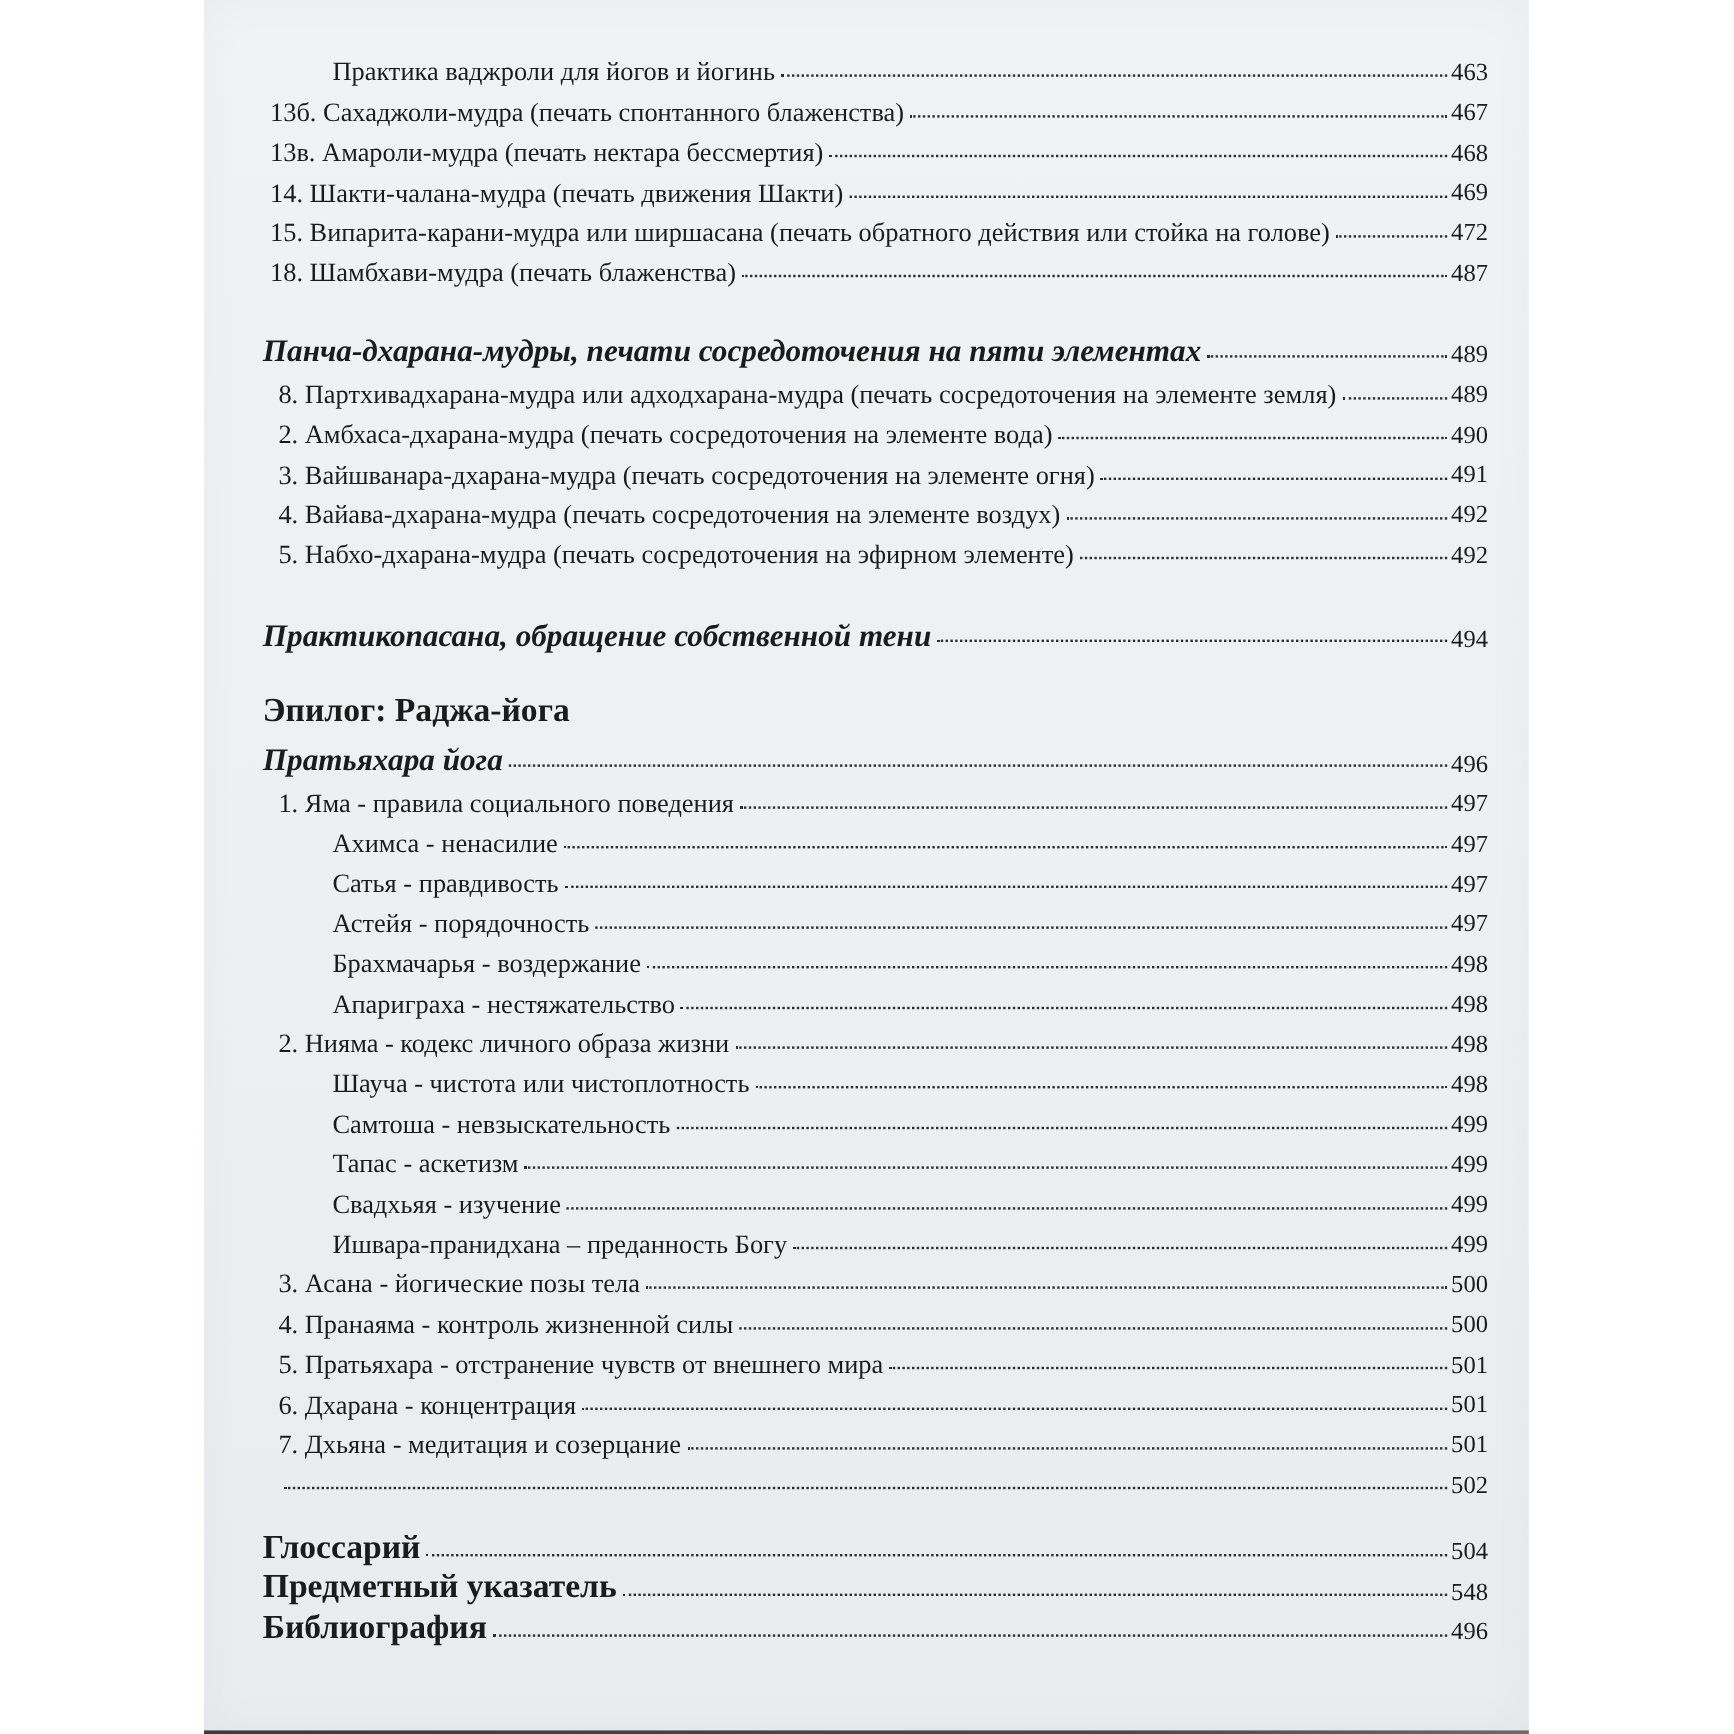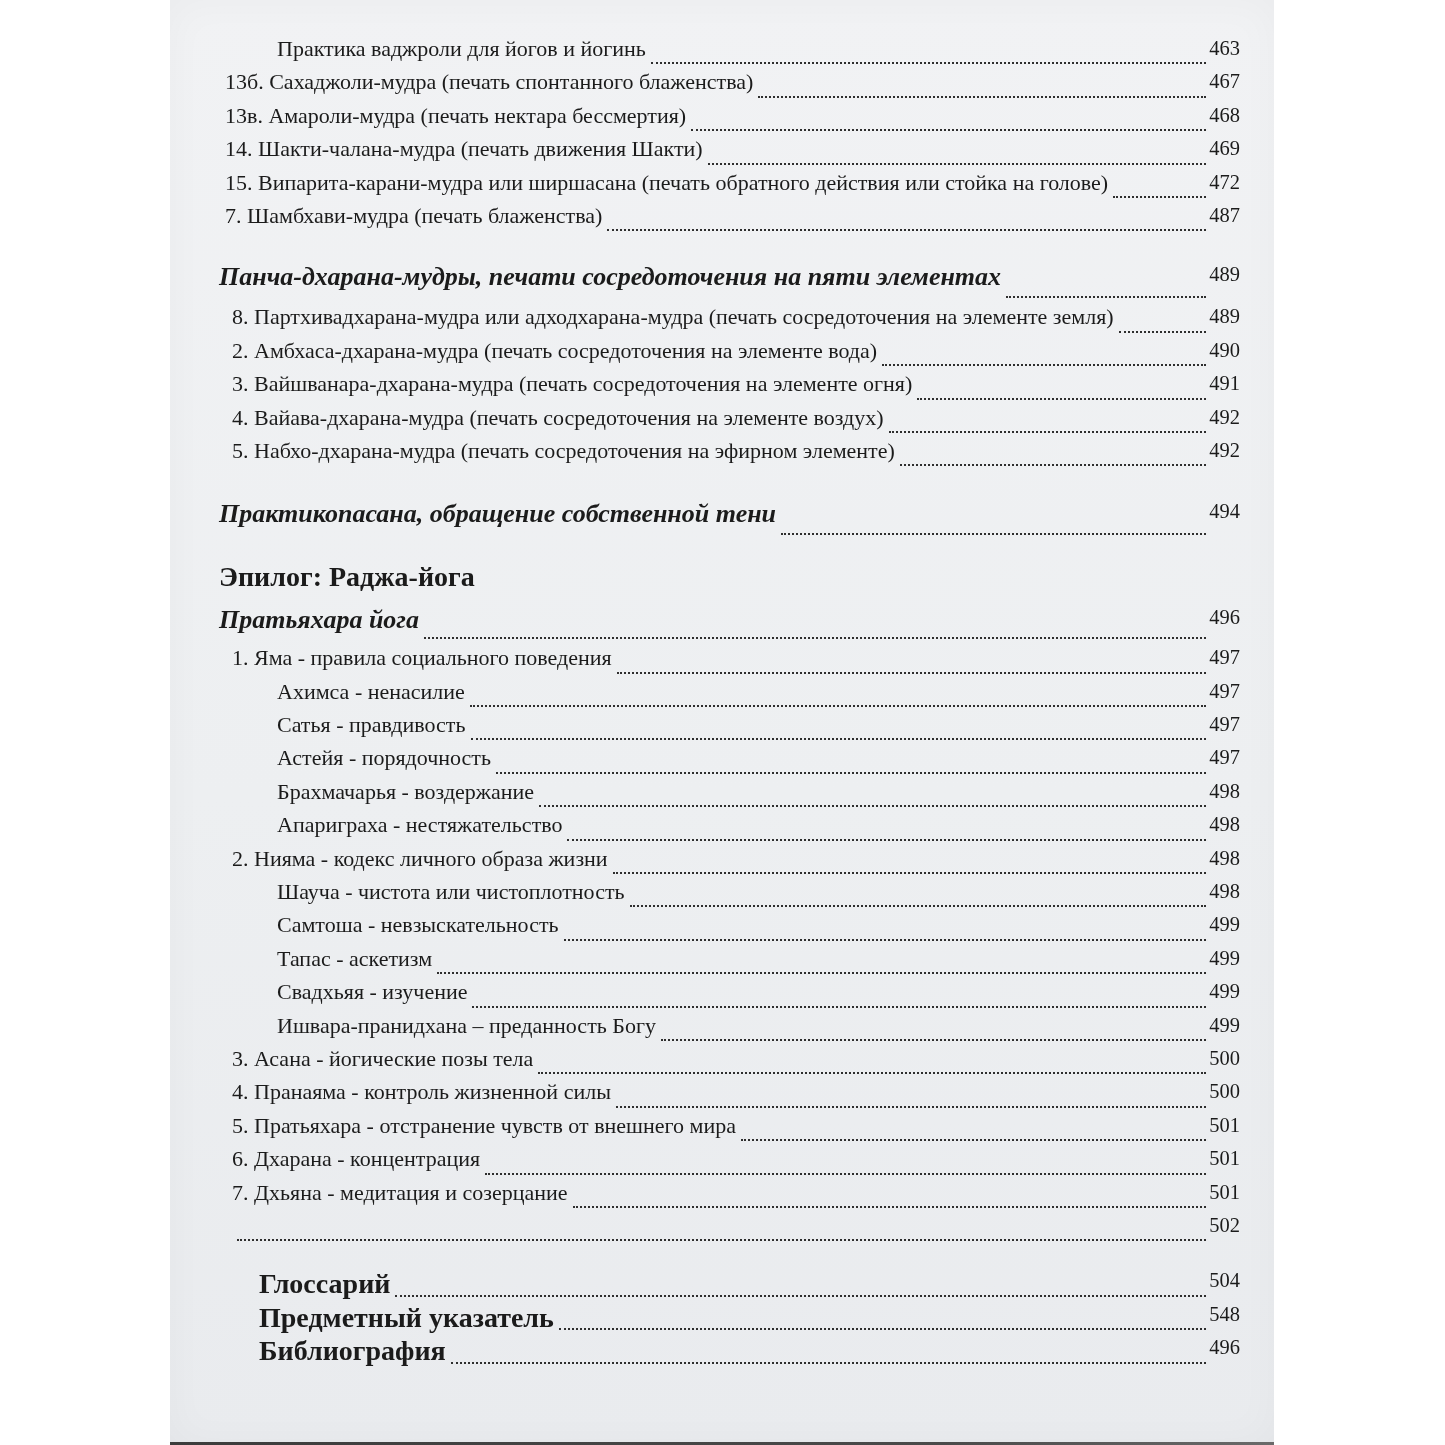--- a/index.html
+++ b/index.html
@@ -14,40 +14,40 @@
     box-shadow:inset 0 0 40px rgba(0,0,0,0.03);
   }
   .page-bottom-edge{
     position:absolute;left:0;bottom:0;width:100%;height:3px;
     background:linear-gradient(90deg,#3c3c3c 0%,#4a4a4a 70%,#6a6a6a 100%);
   }
   .content{
     position:absolute;left:49px;right:34px;top:38px;
   }
   .row{
-    display:flex;height:33.4px;
+    display:flex;align-items:flex-end;height:33.4px;
     font-size:22px;line-height:1;white-space:nowrap;
   }
   .t{white-space:nowrap;}
   .leader{
     flex:1 1 auto;min-width:8px;
     border-bottom:2.2px dotted #2e2e2e;
     margin:0 3px 7px 5px;
   }
   .pg{
     flex:0 0 auto;font-size:20.5px;
     font-weight:normal;font-style:normal;
   }
   .ind-sub{padding-left:58px;}
   .ind-a{padding-left:6px;}
   .ind-b{padding-left:13px;}
   .h-it{font-size:26px;font-weight:bold;font-style:italic;height:42px;}
   .h-it .leader{margin-bottom:8px;}
   .h-b{font-size:28px;font-weight:bold;height:44px;}
-  .h-b2{font-size:28px;font-weight:bold;height:33.5px;margin-left:40px;}
+  .h-b2{font-size:28px;font-weight:bold;height:33.5px;}
   .h-b2 .leader{margin-bottom:7px;} .sp20{height:20px;} .sp22{height:22px;}
   .sp26{height:26px;} .sp28{height:28px;}
 </style>
 </head>
 <body>
 
 <div class="page">
   <div class="content">
 
     <div class="row ind-sub">
@@ -69,21 +69,21 @@
       <span class="t">14. Шакти-чалана-мудра (печать движения Шакти)</span>
       <span class="leader"></span>
       <span class="pg">469</span>
     </div>
     <div class="row ind-a">
       <span class="t">15. Випарита-карани-мудра или ширшасана (печать обратного действия или стойка на голове)</span>
       <span class="leader"></span>
       <span class="pg">472</span>
     </div>
     <div class="row ind-a">
-      <span class="t">7. Шамбхави-мудра (печать блаженства)</span>
+      <span class="t">18. Шамбхави-мудра (печать блаженства)</span>
       <span class="leader"></span>
       <span class="pg">487</span>
     </div>
 
     <div class="sp26"></div>
 
     <div class="row h-it">
       <span class="t">Панча-дхарана-мудры, печати сосредоточения на пяти элементах</span>
       <span class="leader"></span>
       <span class="pg">489</span>

